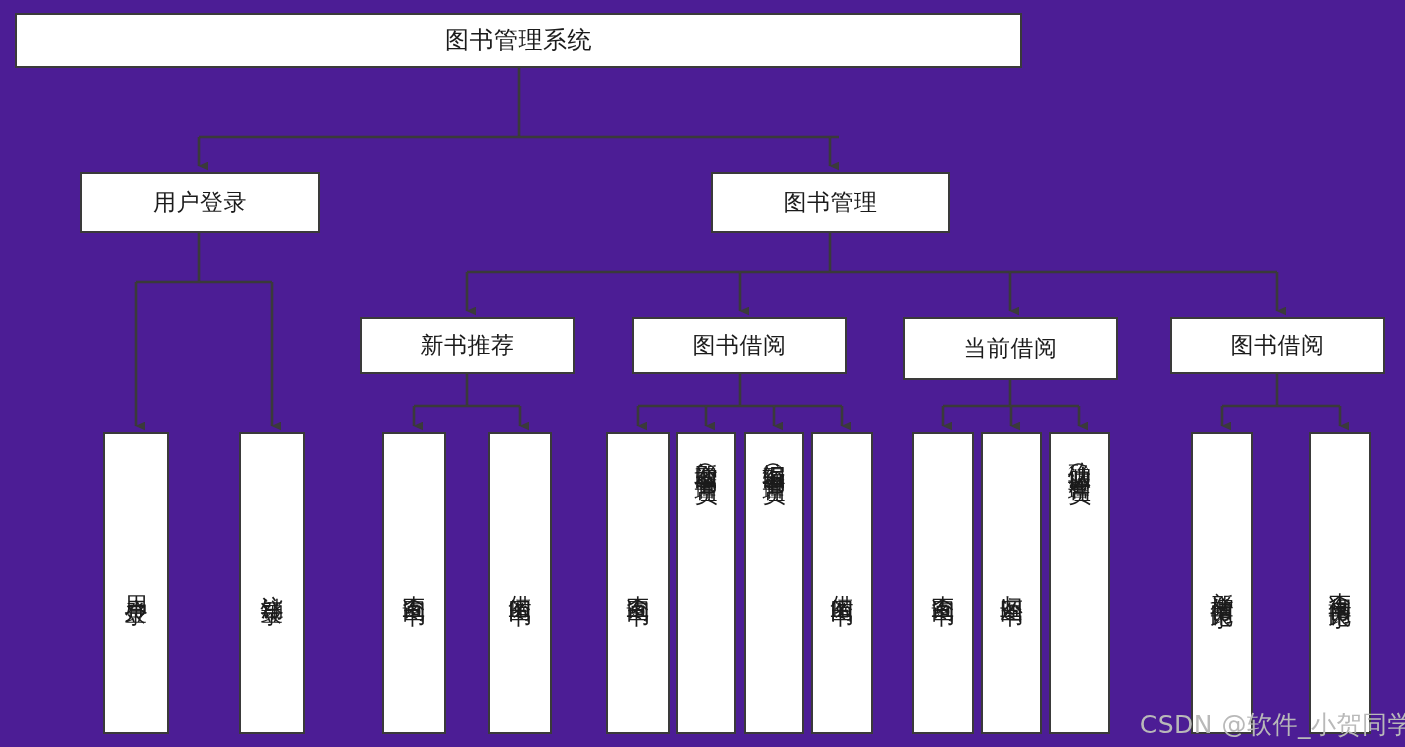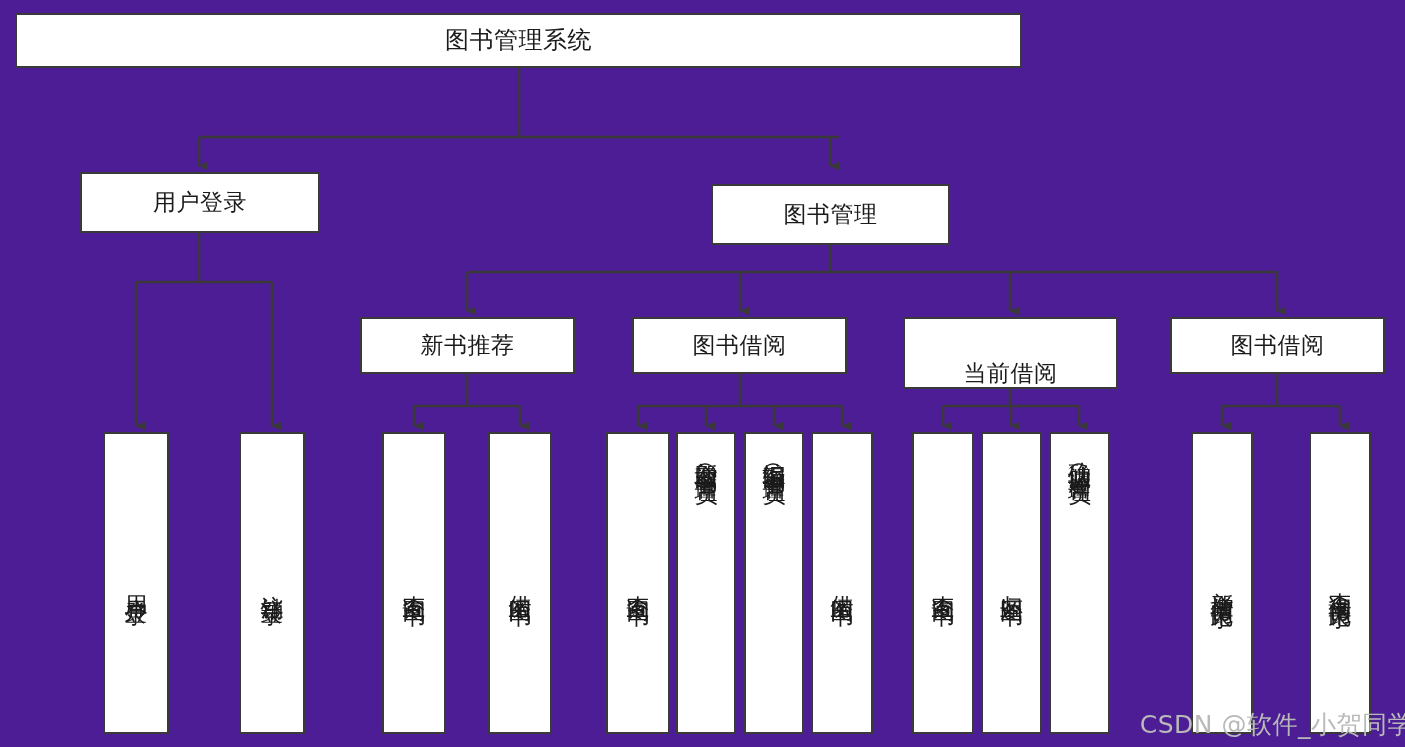--- a/index.html
+++ b/index.html
@@ -138,33 +138,33 @@
   </svg>
 
   <div class="node horiz root" style="left:15px; top:13px; width:1007px; height:55px;">
     <span class="node-label">图书管理系统</span>
   </div>
 
   <div class="node horiz" style="left:80px; top:172px; width:240px; height:61px;">
     <span class="node-label">用户登录</span>
   </div>
 
-  <div class="node horiz" style="left:711px; top:172px; width:239px; height:61px;margin-top:12px;">
+  <div class="node horiz" style="left:711px; top:172px; width:239px; height:61px;">
     <span class="node-label">图书管理</span>
   </div>
 
   <div class="node horiz" style="left:632px; top:317px; width:215px; height:57px;">
     <span class="node-label">图书借阅</span>
   </div>
 
   <div class="node horiz" style="left:360px; top:317px; width:215px; height:57px;">
     <span class="node-label">新书推荐</span>
   </div>
 
-  <div class="node horiz" style="left:903px; top:317px; width:215px; height:72px;align-items:flex-end;">
+  <div class="node horiz" style="left:903px; top:317px; width:215px; height:63px;">
     <span class="node-label">当前借阅</span>
   </div>
 
   <div class="node horiz" style="left:1170px; top:317px; width:215px; height:57px;">
     <span class="node-label">图书借阅</span>
   </div>
 
   <div class="node vert centered" style="left:103px; top:432px; width:66px; height:302px;">
     <span class="node-label">用户登录</span>
   </div>

